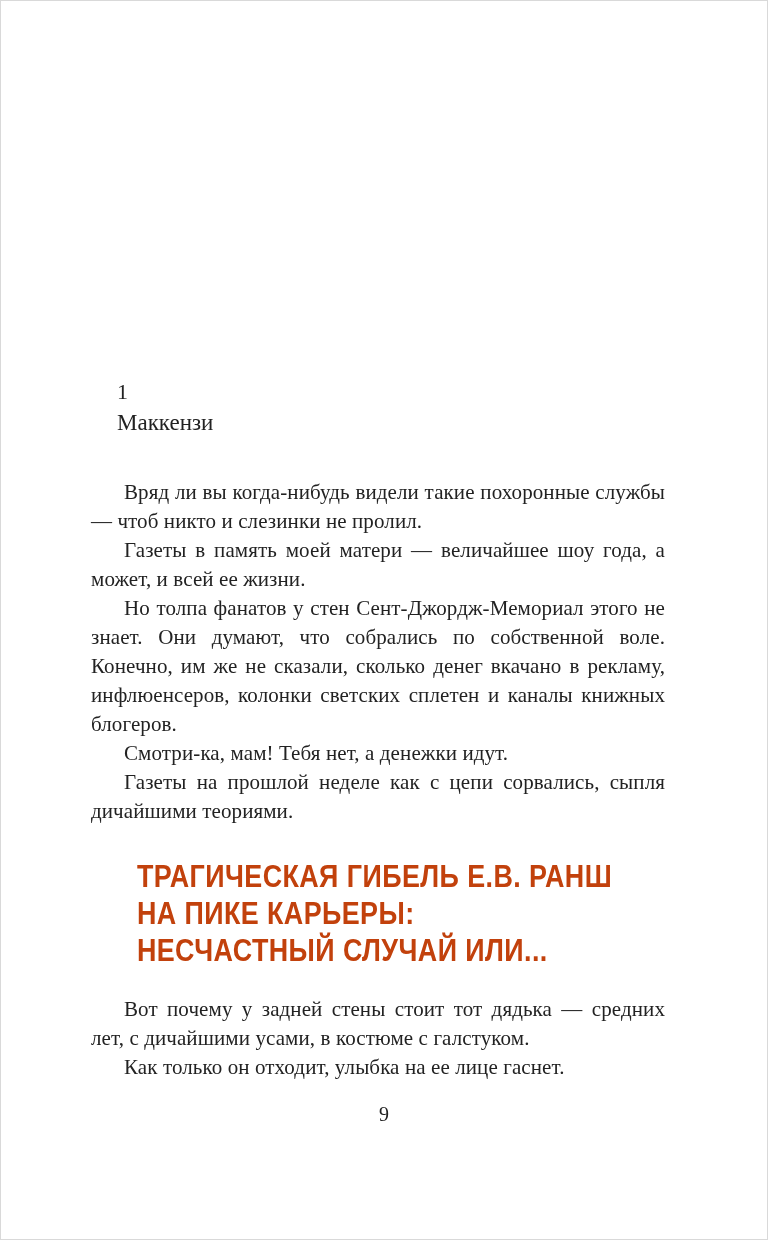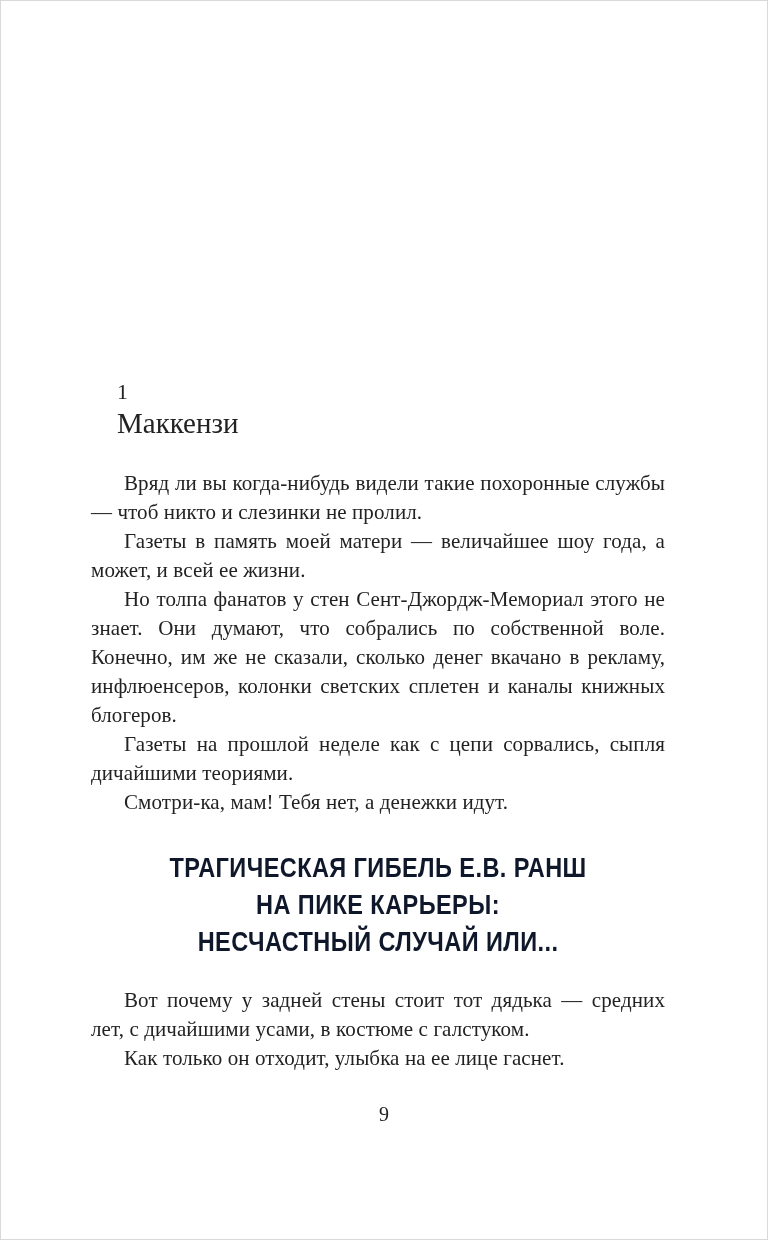--- a/index.html
+++ b/index.html
@@ -23,43 +23,42 @@
     left: 90px;
     top: 378px;
     width: 574px;
   }
   .chapter-number {
     font-size: 22px;
     line-height: 26px;
     margin-left: 26px;
   }
   .chapter-title {
-    font-size: 29px;
+    font-size: 23px;
     line-height: 28px;
     margin-left: 26px;
     margin-top: 4px;
-    margin-bottom: 32px;
+    margin-bottom: 41px;
   }
   p.body-par {
     margin: 0;
     font-size: 21px;
     line-height: 29px;
     text-align: justify;
     text-indent: 33px;
     letter-spacing: 0.1px;
   }
   .headline {
     margin-top: 32px;
     margin-bottom: 26px;
-    text-align: center;
     font-family: "Liberation Sans", "DejaVu Sans", sans-serif;
     font-weight: 700;
-    font-size: 28px;
+    font-size: 32px;
     line-height: 37px;
-    color: #0f172a;
+    color: #c2410c;
     letter-spacing: 0.5px;
   }
   .headline .hl-line {
     display: block;
     transform: scaleX(0.84);
     transform-origin: center;
     white-space: nowrap;
   }
   .page-number {
     position: absolute;
@@ -77,22 +76,22 @@
 <div class="book-page">
   <div class="content">
 
     <div class="chapter-number">1</div>
 
     <div class="chapter-title">Маккензи</div>
 
     <p class="body-par">Вряд ли вы когда-нибудь видели такие похоронные службы — чтоб никто и слезинки не пролил.</p>
     <p class="body-par">Газеты в память моей матери — величайшее шоу года, а может, и всей ее жизни.</p>
     <p class="body-par">Но толпа фанатов у стен Сент-Джордж-Мемориал этого не знает. Они думают, что собрались по собственной воле. Конечно, им же не сказали, сколько денег вкачано в рекламу, инфлюенсеров, колонки светских сплетен и каналы книжных блогеров.</p>
+    <p class="body-par">Смотри-ка, мам! Тебя нет, а денежки идут.</p>
     <p class="body-par">Газеты на прошлой неделе как с цепи сорвались, сыпля дичайшими теориями.</p>
-    <p class="body-par">Смотри-ка, мам! Тебя нет, а денежки идут.</p>
 
     <div class="headline">
       <span class="hl-line">ТРАГИЧЕСКАЯ ГИБЕЛЬ Е.В. РАНШ</span>
       <span class="hl-line">НА ПИКЕ КАРЬЕРЫ:</span>
       <span class="hl-line">НЕСЧАСТНЫЙ СЛУЧАЙ ИЛИ...</span>
     </div>
 
     <p class="body-par">Вот почему у задней стены стоит тот дядька — средних лет, с дичайшими усами, в костюме с галстуком.</p>
     <p class="body-par">Как только он отходит, улыбка на ее лице гаснет.</p>
 

